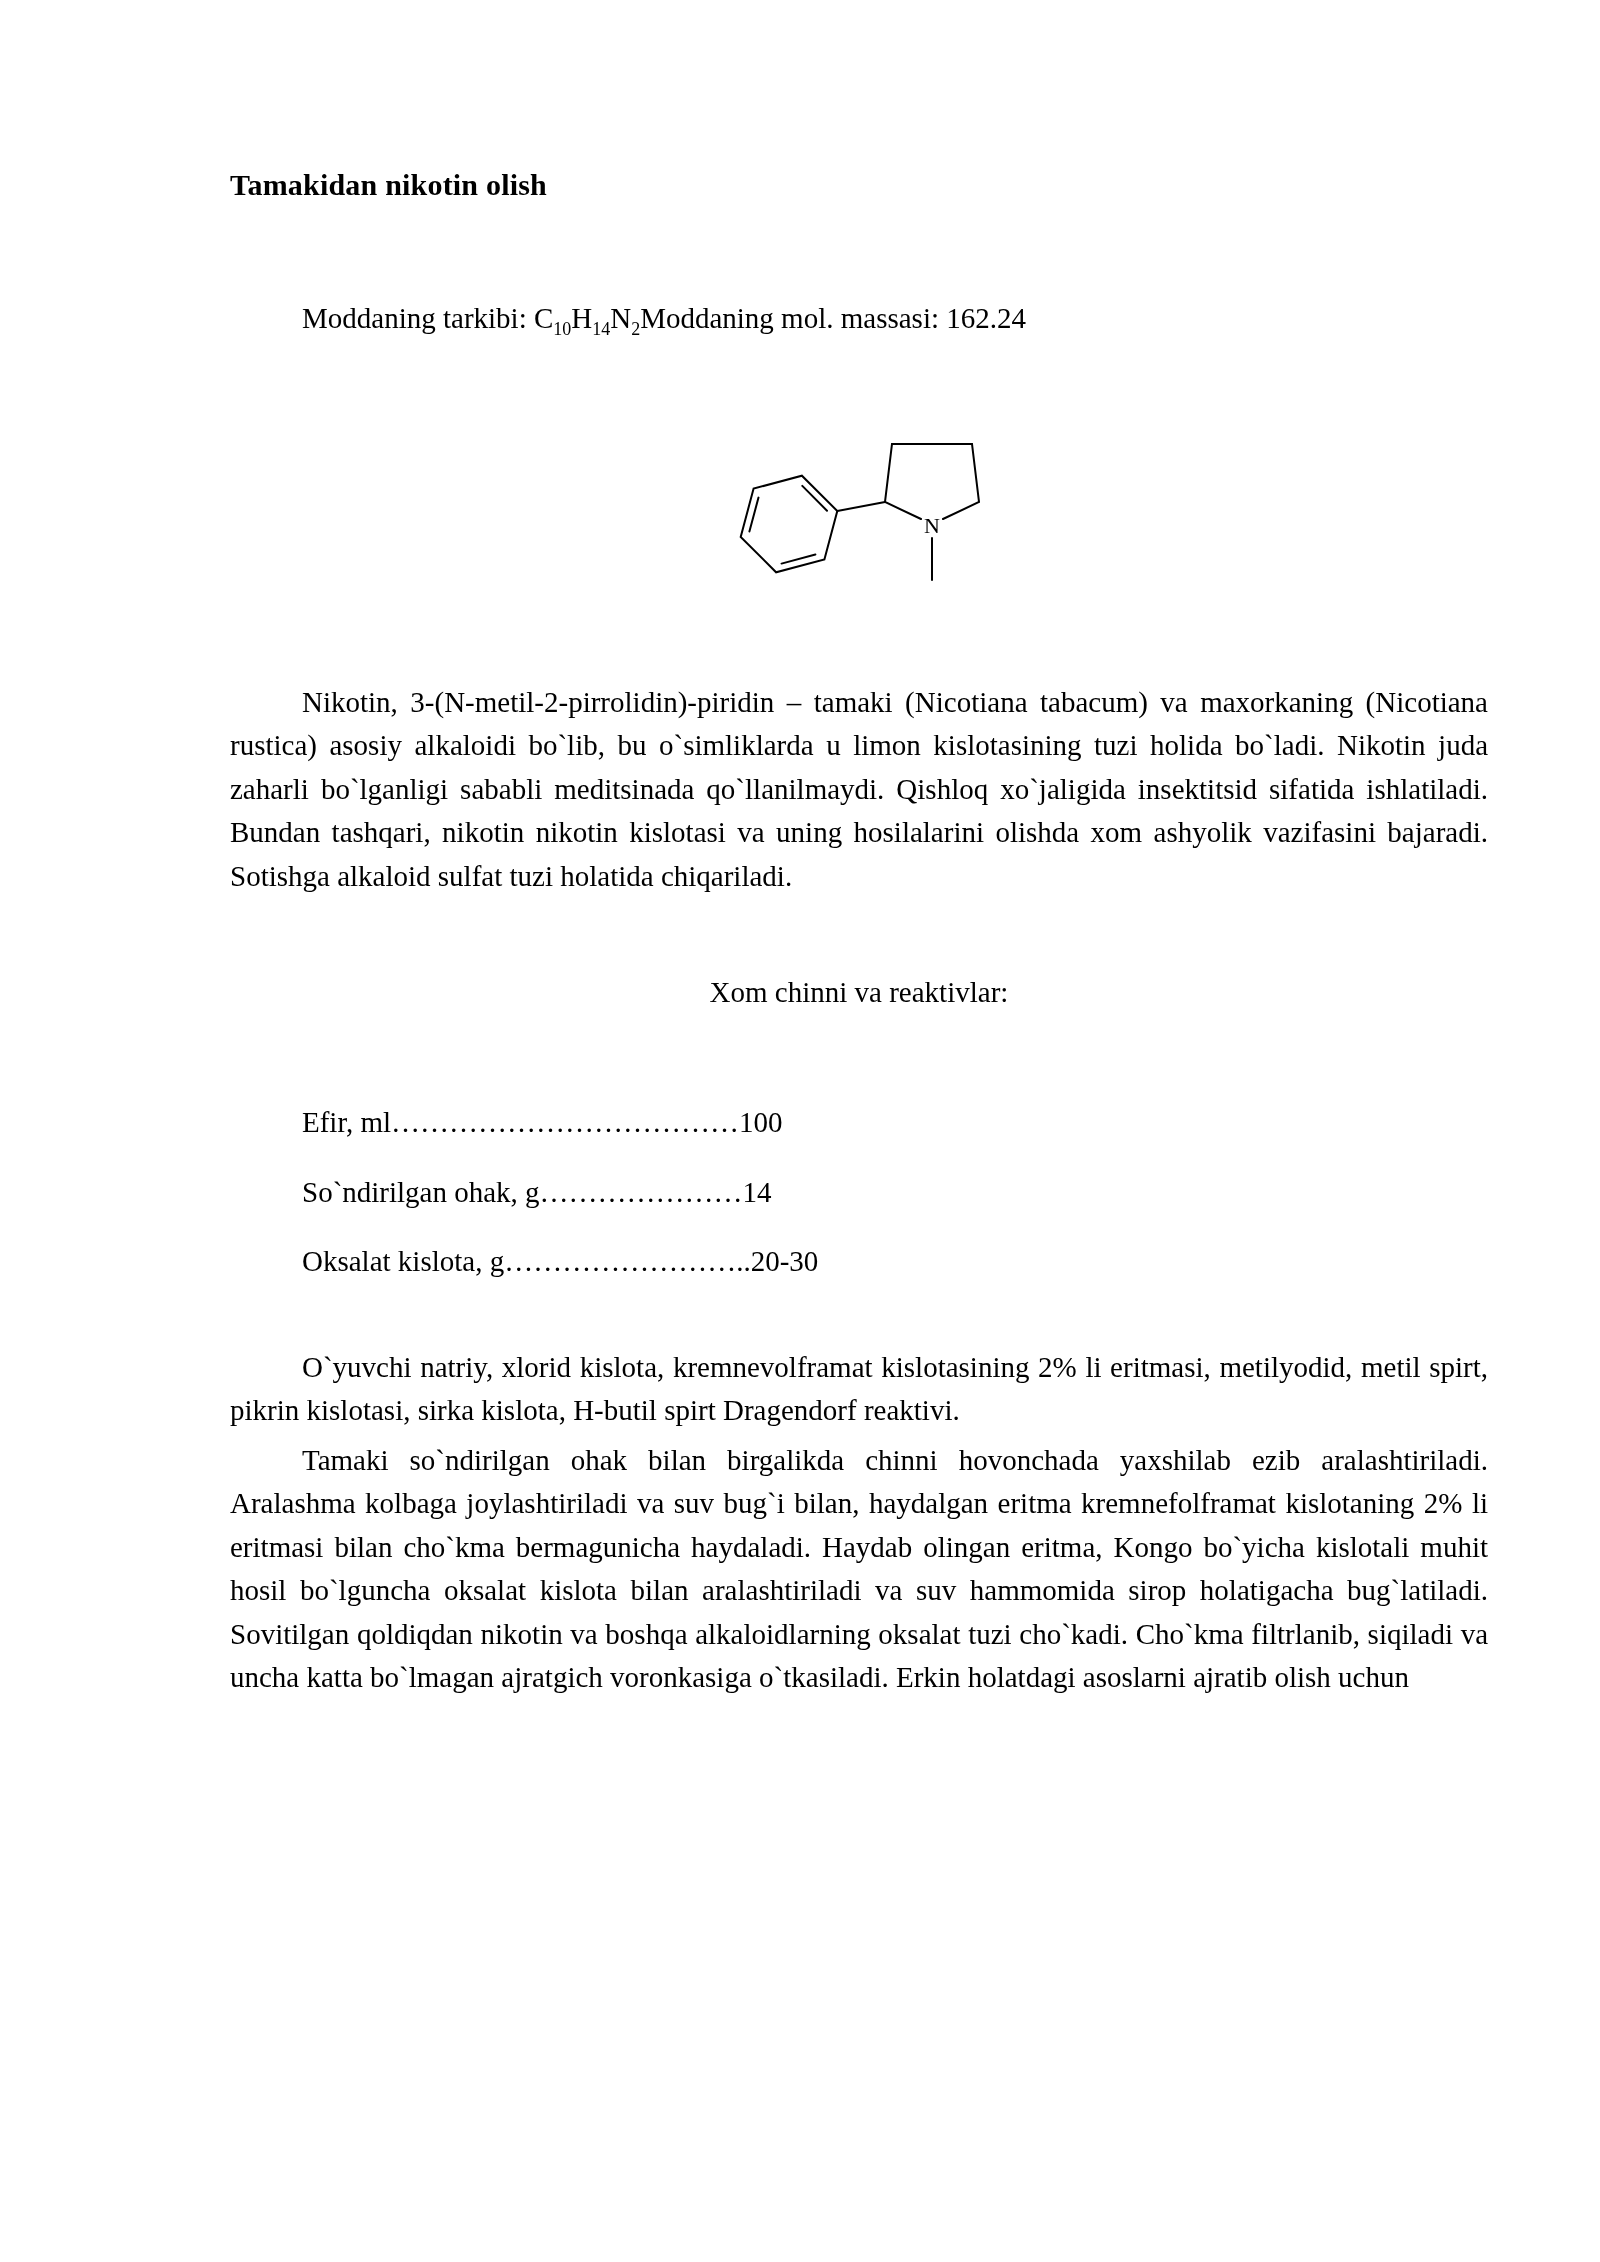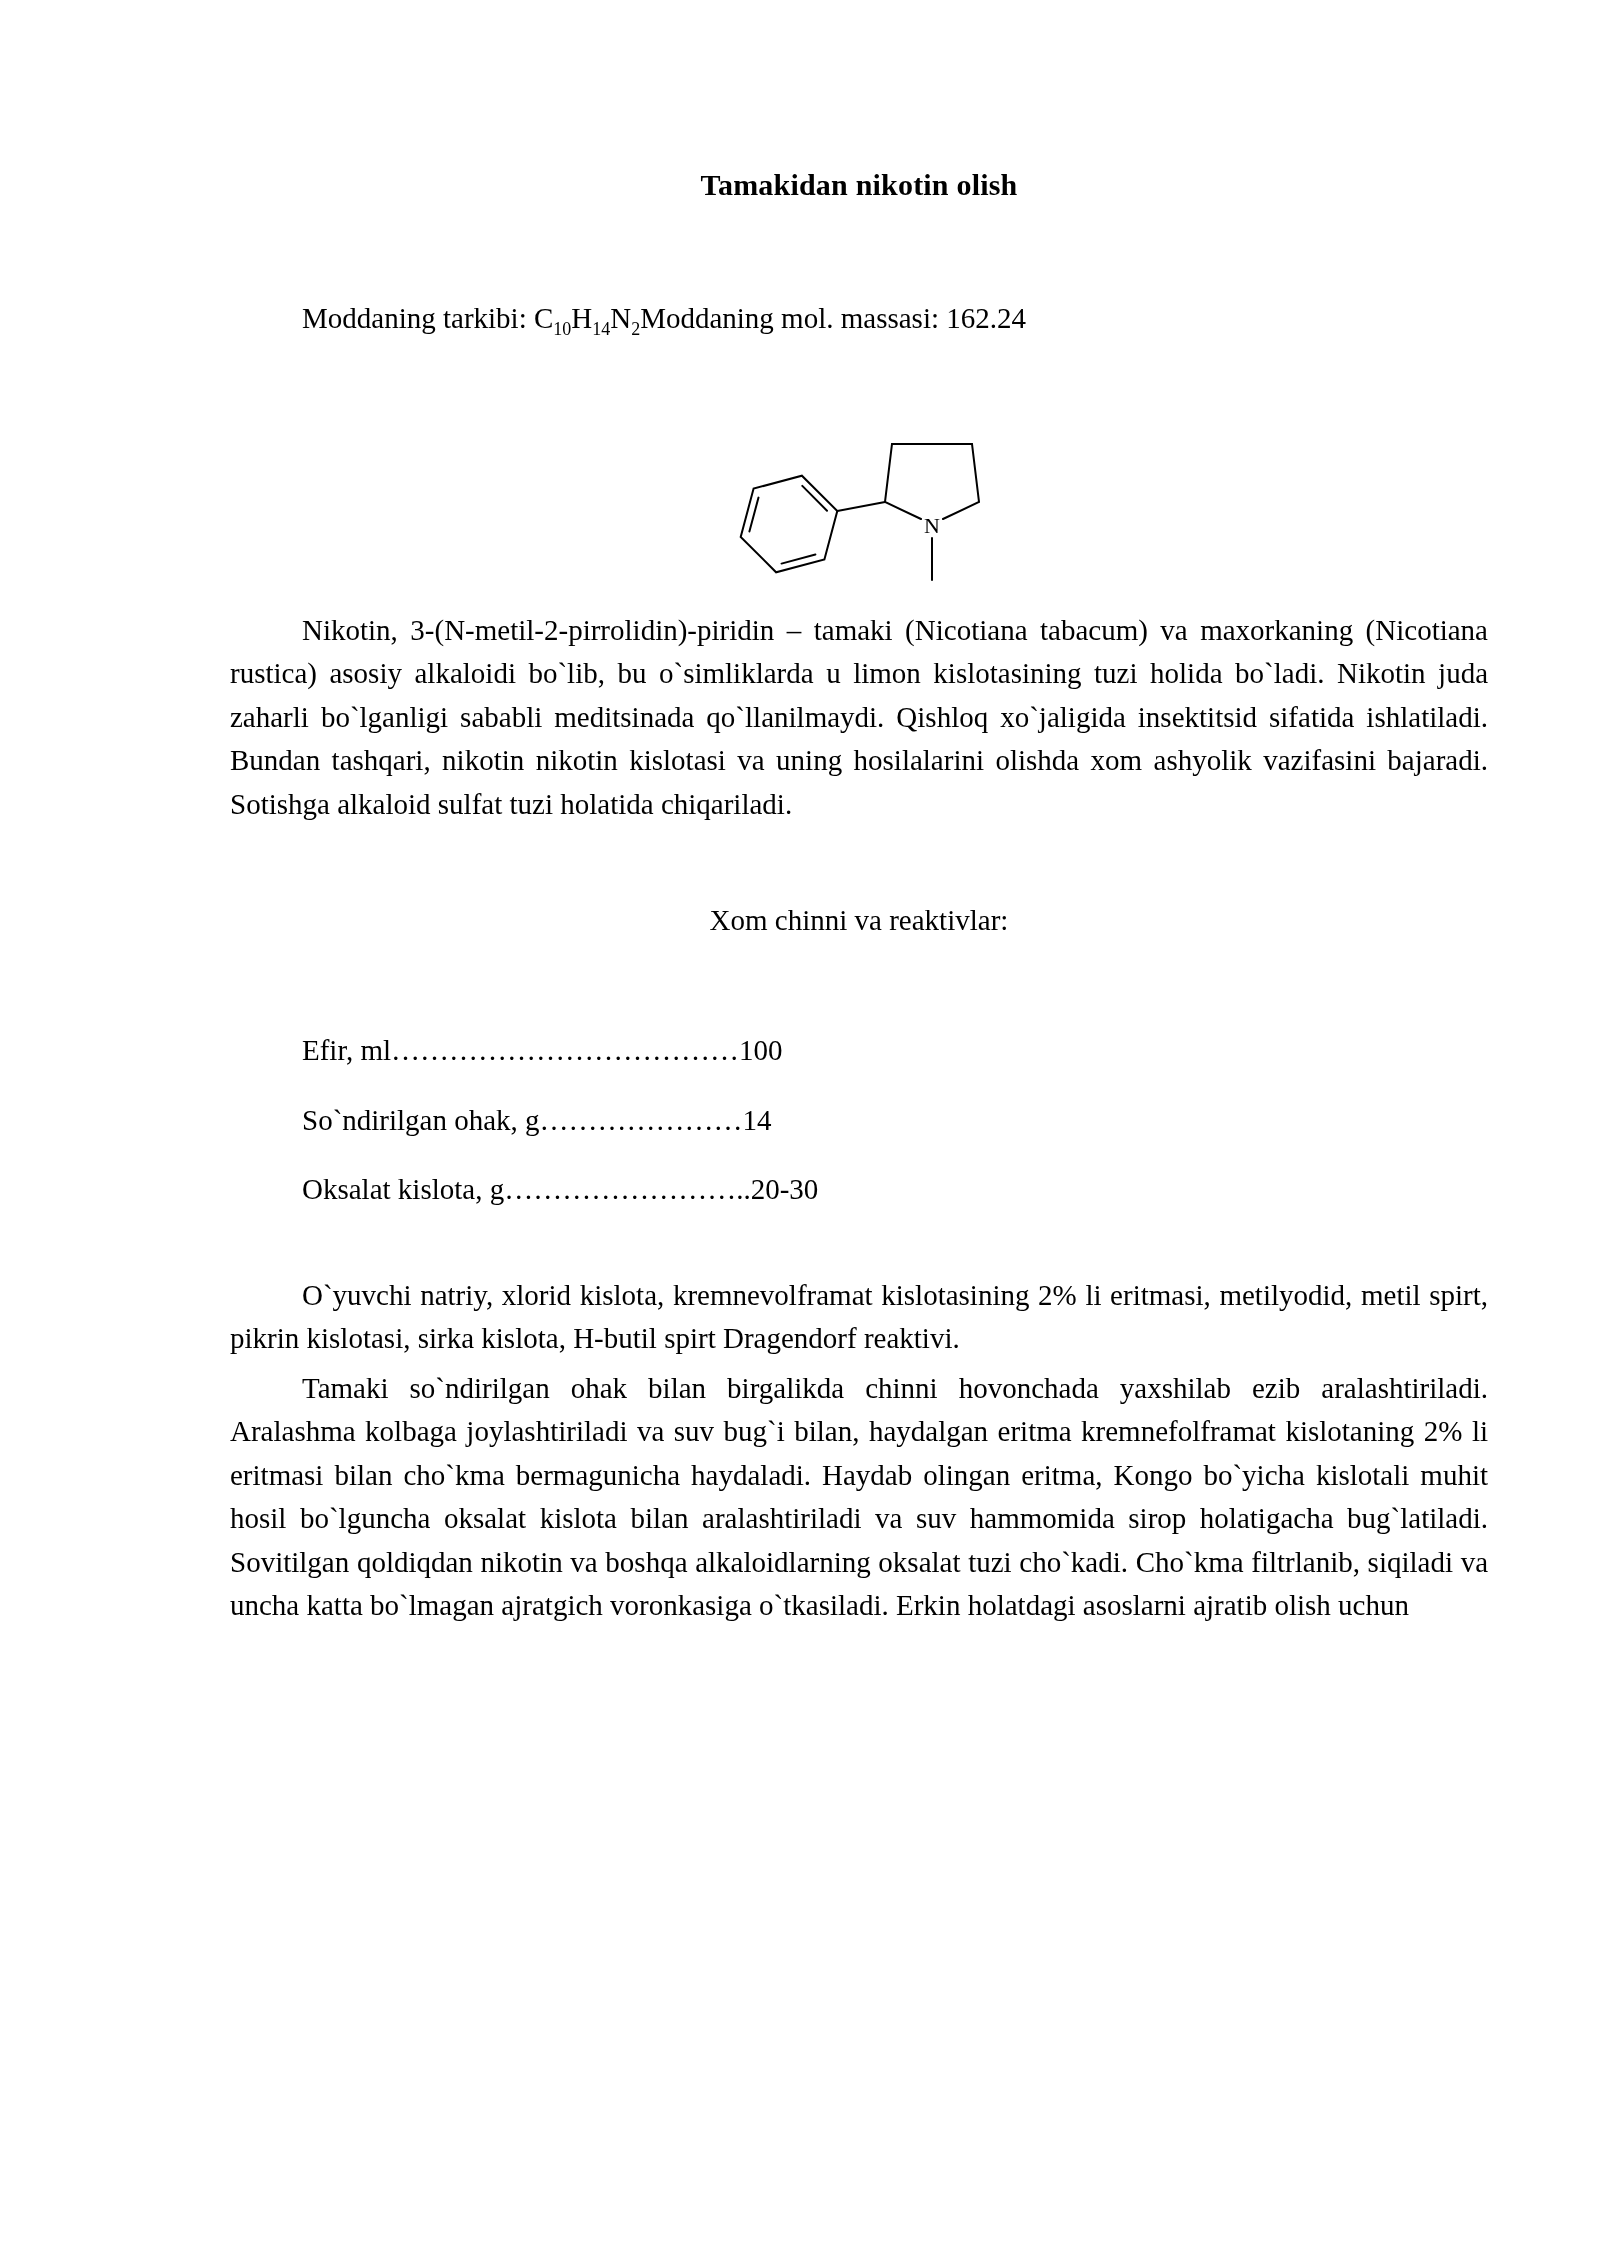--- a/index.html
+++ b/index.html
@@ -14,21 +14,20 @@
     position: relative;
     width: 1600px;
     height: 2262px;
     background: #ffffff;
     padding: 168px 112px 0 230px;
     overflow: hidden;
   }
   .title {
     font-size: 30px;
     font-weight: bold;
-    text-align: center;
     letter-spacing: 0.2px;
   }
   .info-row {
     margin-top: 96px;
     display: flex;
     justify-content: flex-start;
     padding-left: 72px;
     padding-right: 84px;
     font-size: 29px;
     line-height: 1.4;
@@ -38,21 +37,21 @@
     margin-top: 72px;
     display: flex;
     justify-content: center;
   }
   .para {
     font-size: 29px;
     line-height: 1.5;
     text-align: justify;
     text-indent: 72px;
   }
-  .p1 { }
+  .p1 { margin-top: 72px; }
   .section-heading {
     margin-top: 78px;
     text-align: center;
     font-size: 29px;
     font-weight: normal;
   }
   .reagent-list {
     margin-top: 92px;
     padding-left: 72px;
     font-size: 29px;

